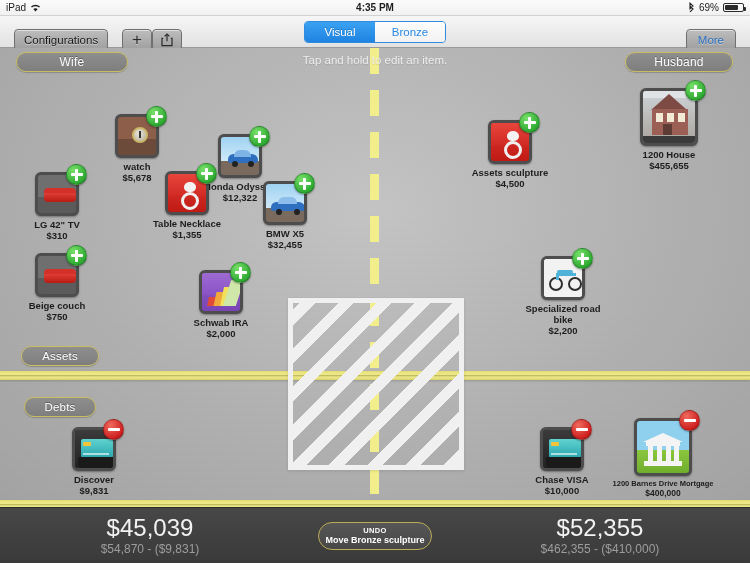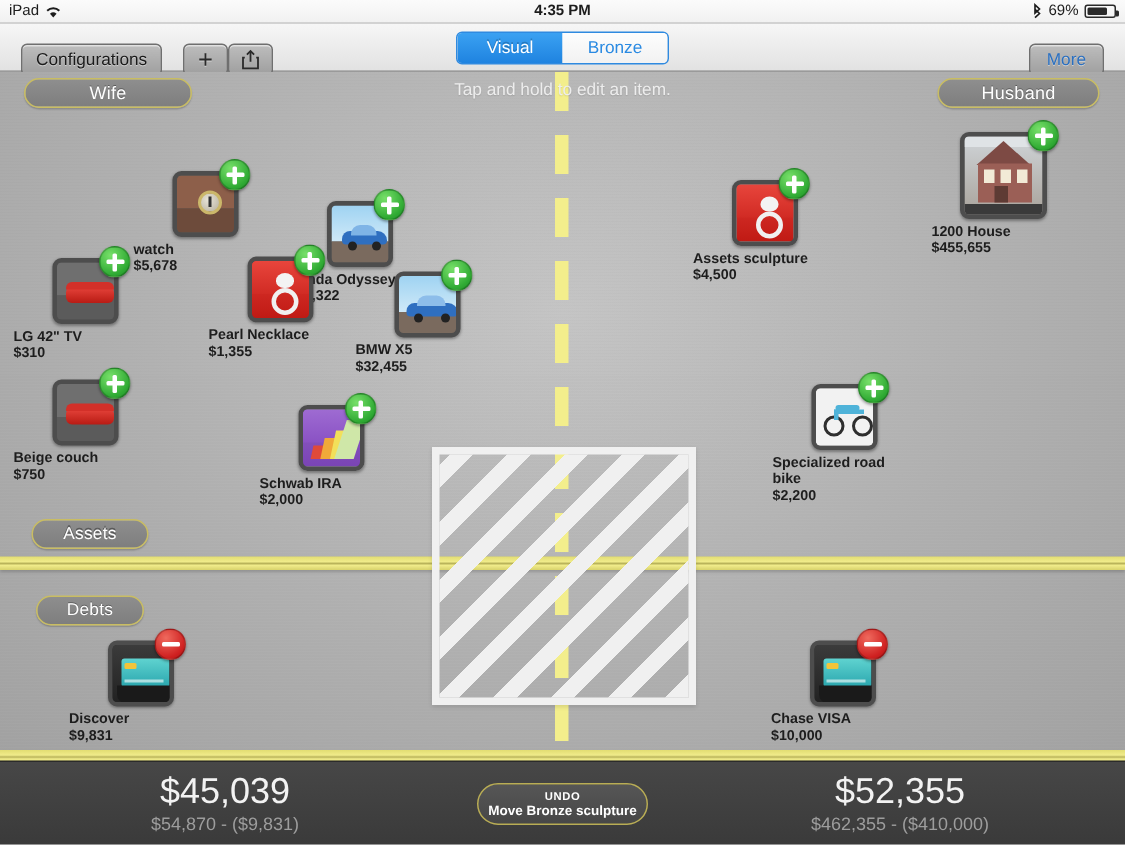--- a/index.html
+++ b/index.html
@@ -112,21 +112,21 @@
     position:absolute; left:288px; top:250px; width:176px; height:172px;
     border:5px solid #f0f0f0;
     background:
       repeating-linear-gradient(-45deg,
         #f0f0f0 0px, #f0f0f0 11px,
         rgba(255,255,255,0) 11px, rgba(255,255,255,0) 27px);
     box-shadow:0 1px 3px rgba(0,0,0,.12);
   }
 
   
-  .item{ position:absolute; width:96px; cursor:pointer; }
+  .item{ position:absolute; width:96px; text-align:center; cursor:pointer; }
   .tile-wrap{ position:relative; width:44px; height:44px; margin:0 auto; }
   .tile{
     width:44px; height:44px; border-radius:6px;
     border:3px solid #4d4d4d; background:#555;
     overflow:hidden; position:relative;
     box-shadow:0 1px 2px rgba(0,0,0,.35);
   }
   .tile .half{ position:absolute; left:0; right:0; }
   .badge{
     position:absolute; right:-8px; top:-8px; width:21px; height:21px; border-radius:50%;
@@ -301,21 +301,21 @@
         <div class="tile redbg">
           <div style="position:absolute;left:0;right:0;top:0;height:22px;background:linear-gradient(#e8453c,#d12b24);"></div>
           <div style="position:absolute;left:16px;top:8px;width:12px;height:10px;border-radius:50% 50% 45% 45%;background:#f3f3f3;"></div>
           <div style="position:absolute;left:13px;top:18px;width:18px;height:18px;border-radius:50%;border:3px solid #f0f0f0;"></div>
         </div>
         <div class="badge add">
             <b class="h"></b>
             <b class="v"></b>
           </div>
       </div>
-      <div class="iname">Pearl Necklace</div>
+      <div class="iname">Table Necklace</div>
       <div class="ival">$1,355</div>
     </div>
 
     <div class="item" style="left:237px; top:133px;">
       <div class="tile-wrap">
         <div class="tile">
           <div class="half sky" style="top:0;height:24px;"></div>
           <div class="half ground" style="top:24px;bottom:0;"></div>
           <div style="position:absolute;left:5px;top:18px;width:34px;height:9px;border-radius:6px 7px 3px 3px;background:#2f6fc0;"></div>
           <div style="position:absolute;left:12px;top:13px;width:19px;height:7px;border-radius:6px 6px 0 0;background:#8dbdea;"></div>
@@ -449,20 +449,39 @@
           <div style="position:absolute;left:3px;top:27px;width:38px;height:12px;border-radius:0 0 6px 6px;background:#1a1a1a;"></div>
         </div>
         <div class="badge sub">
             <b class="h"></b>
           </div>
       </div>
       <div class="iname">Chase VISA</div>
       <div class="ival">$10,000</div>
     </div>
 
+    <div class="item" style="left:608px; top:370px; width:110px;">
+      <div class="tile-wrap big">
+        <div class="tile big">
+          <div style="position:absolute;inset:0;background:linear-gradient(#8fd0ef 0 55%, #8cc63f 55%, #6fae2c 100%);"></div>
+          <div style="position:absolute;left:6px;top:12px;width:0;height:0;border-left:20px solid transparent;border-right:20px solid transparent;border-bottom:9px solid #f4f4f4;"></div>
+          <div style="position:absolute;left:9px;top:21px;width:34px;height:4px;background:#f4f4f4;"></div>
+          <div style="position:absolute;left:11px;top:25px;width:5px;height:15px;background:#f4f4f4;"></div>
+          <div style="position:absolute;left:20px;top:25px;width:5px;height:15px;background:#f4f4f4;"></div>
+          <div style="position:absolute;left:29px;top:25px;width:5px;height:15px;background:#f4f4f4;"></div>
+          <div style="position:absolute;left:37px;top:25px;width:5px;height:15px;background:#f4f4f4;"></div>
+          <div style="position:absolute;left:7px;top:40px;width:38px;height:5px;background:#f4f4f4;"></div>
+        </div>
+        <div class="badge sub">
+            <b class="h"></b>
+          </div>
+      </div>
+      <div class="iname small">1200 Barnes Drive Mortgage</div>
+      <div class="ival small">$400,000</div>
+    </div>
 
   </div>
 
   <div class="footer">
     <div class="total" id="total-left">
       <div class="tbig">$45,039</div>
       <div class="tsub">$54,870 - ($9,831)</div>
     </div>
     <div class="undo">
       <div class="u1">UNDO</div>

